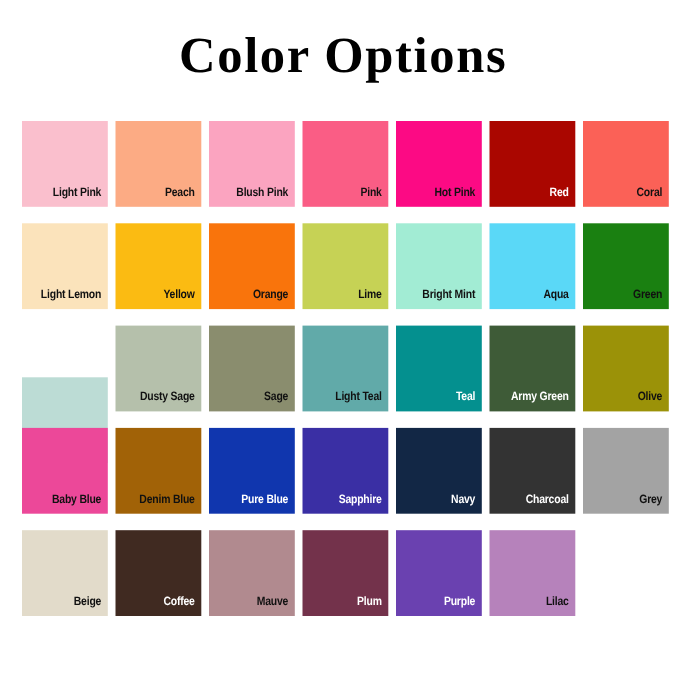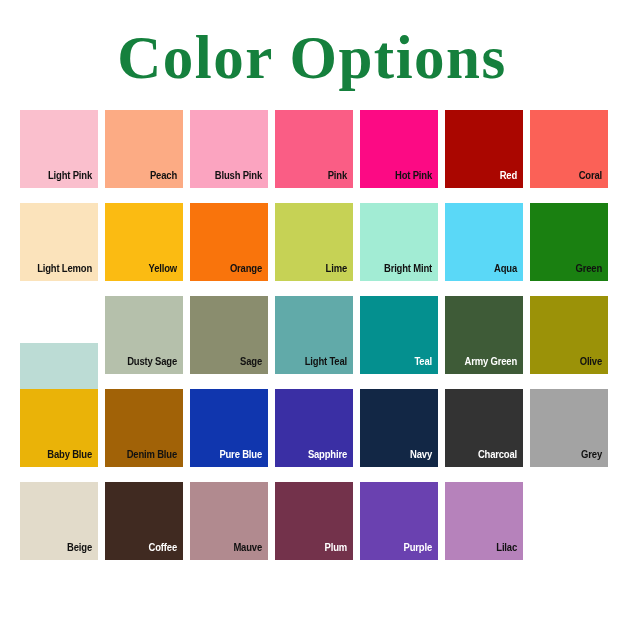--- a/index.html
+++ b/index.html
@@ -22,23 +22,23 @@
     box-sizing: border-box;
   }
   #title {
     position: absolute;
     top: 26px;
     left: 0;
     width: 624px;
     text-align: center;
     font-family: "Liberation Serif", "DejaVu Serif", serif;
     font-weight: bold;
-    font-size: 61px;
+    font-size: 46px;
     letter-spacing: 1.5px;
-    color: #15803d;
+    color: #000000;
     line-height: 1.05;
     white-space: nowrap;
   }
   #grid {
     position: absolute;
     top: 110px;
     left: 20px;
     width: 588px;
     display: grid;
     grid-template-columns: repeat(7, 78px);
@@ -137,21 +137,21 @@
       </div>
       <div class="swatch light-text" style="background-color: rgb(4, 144, 143);">
         <div class="swatch-label">Teal</div>
       </div>
       <div class="swatch light-text" style="background-color: rgb(62, 91, 55);">
         <div class="swatch-label">Army Green</div>
       </div>
       <div class="swatch" style="background-color: rgb(155, 146, 8);">
         <div class="swatch-label">Olive</div>
       </div>
-      <div class="swatch" style="background-color: #eab308;">
+      <div class="swatch" style="background-color: #ec4899;">
         <div class="swatch-label">Baby Blue</div>
       </div>
       <div class="swatch" style="background-color: #a16207;">
         <div class="swatch-label">Denim Blue</div>
       </div>
       <div class="swatch light-text" style="background-color: rgb(16, 54, 174);">
         <div class="swatch-label">Pure Blue</div>
       </div>
       <div class="swatch light-text" style="background-color: rgb(58, 47, 164);">
         <div class="swatch-label">Sapphire</div>

